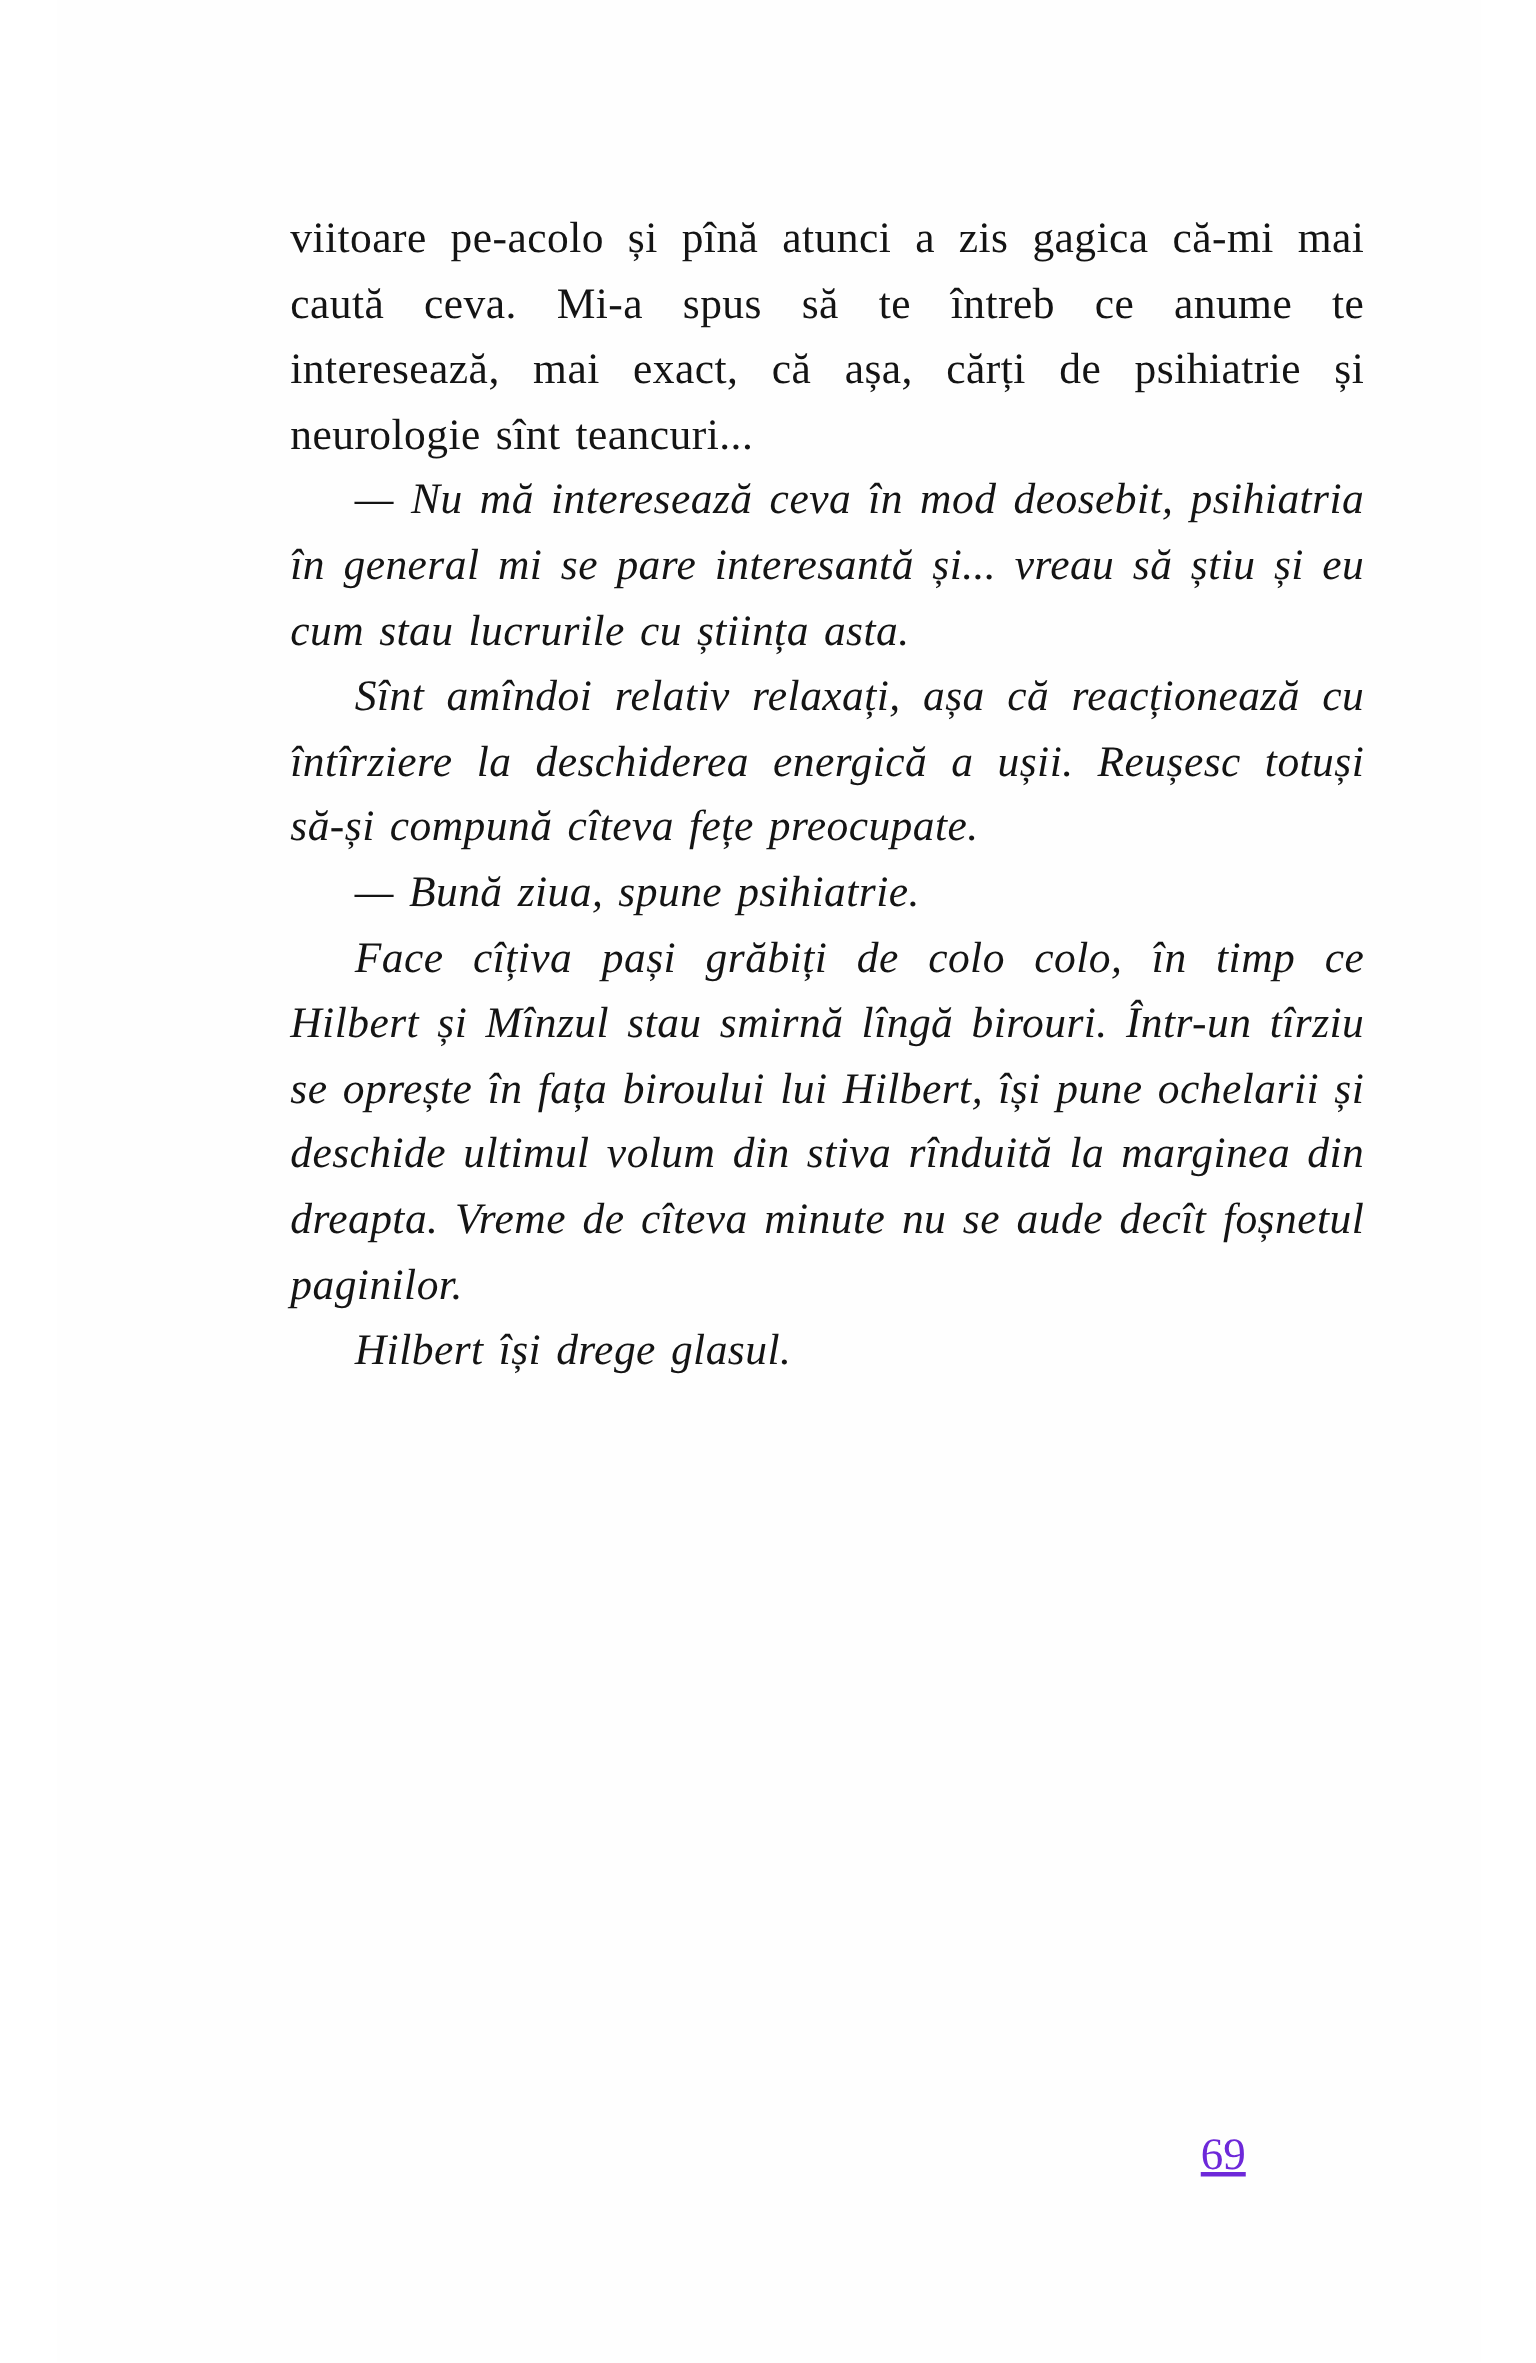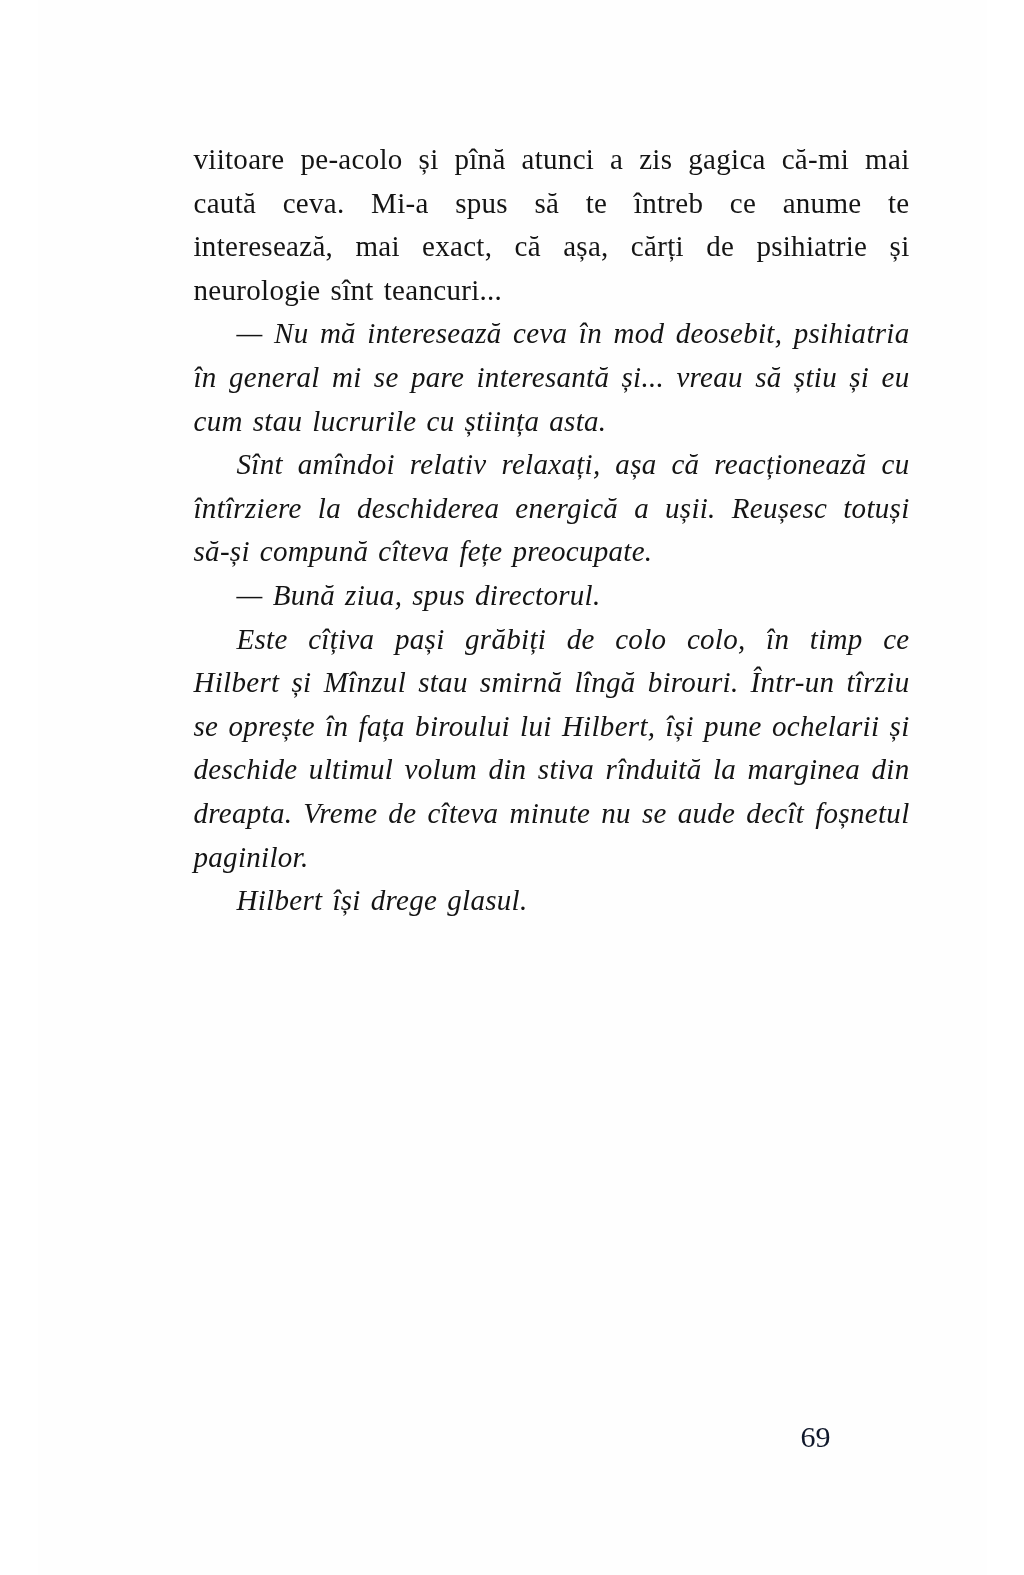--- a/index.html
+++ b/index.html
@@ -37,30 +37,31 @@
   .text-block p.indent {
     text-indent: 43px;
     font-style: italic;
   }
   .page-number {
     position: absolute;
     top: 1422px;
     right: 156px;
     font-size: 30px;
     line-height: 1;
-    color: #0f172a;
+    color: #6d28d9;
     font-variant-numeric: oldstyle-nums;
+    text-decoration: underline;
   }
 </style>
 </head>
 <body>
 
 <main class="book-page">
   <div class="text-block" id="text-block">
       <p>viitoare pe-acolo și pînă atunci a zis gagica că-mi mai caută ceva. Mi-a spus să te întreb ce anume te interesează, mai exact, că așa, cărți de psihiatrie și neurologie sînt teancuri...</p>
       <p class="indent">— Nu mă interesează ceva în mod deosebit, psihiatria în general mi se pare interesantă și... vreau să știu și eu cum stau lucrurile cu știința asta.</p>
       <p class="indent">Sînt amîndoi relativ relaxați, așa că reacționează cu întîrziere la deschiderea energică a ușii. Reușesc totuși să-și compună cîteva fețe preocupate.</p>
-      <p class="indent">— Bună ziua, spus directorul.</p>
-      <p class="indent">Este cîțiva pași grăbiți de colo colo, în timp ce Hilbert și Mînzul stau smirnă lîngă birouri. Într-un tîrziu se oprește în fața biroului lui Hilbert, își pune ochelarii și deschide ultimul volum din stiva rînduită la marginea din dreapta. Vreme de cîteva minute nu se aude decît foșnetul paginilor.</p>
+      <p class="indent">— Bună ziua, spune psihiatrie.</p>
+      <p class="indent">Face cîțiva pași grăbiți de colo colo, în timp ce Hilbert și Mînzul stau smirnă lîngă birouri. Într-un tîrziu se oprește în fața biroului lui Hilbert, își pune ochelarii și deschide ultimul volum din stiva rînduită la marginea din dreapta. Vreme de cîteva minute nu se aude decît foșnetul paginilor.</p>
       <p class="indent">Hilbert își drege glasul.</p>
     </div>
   <div class="page-number">69</div>
 </main>
 
 </body></html>

